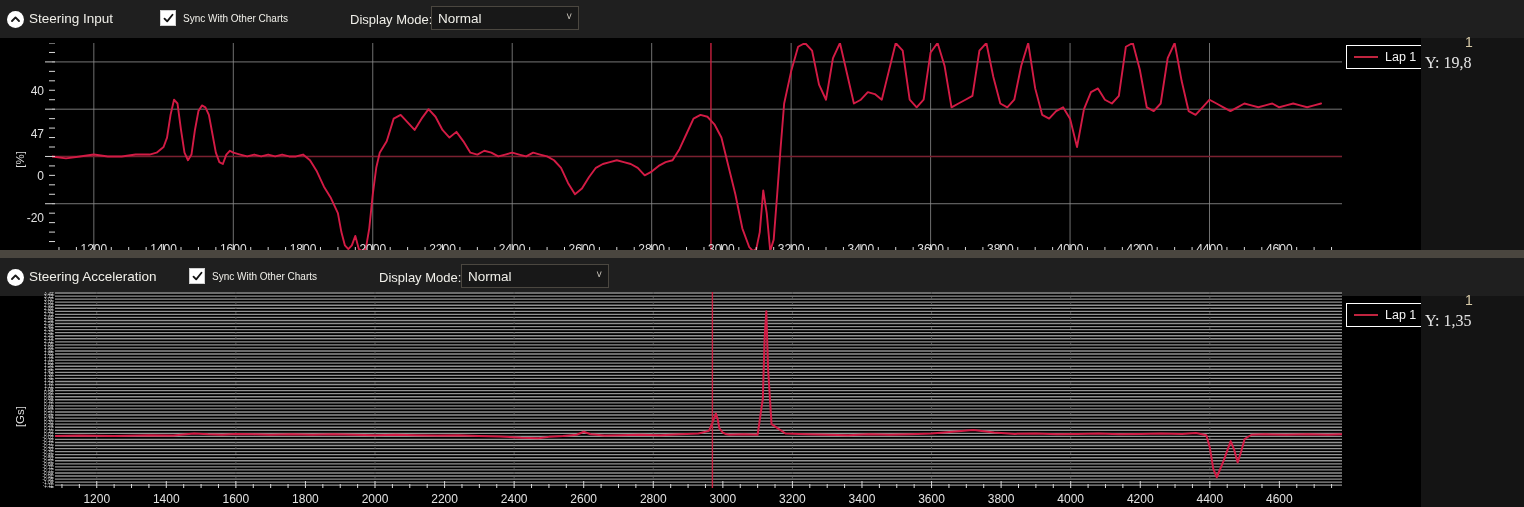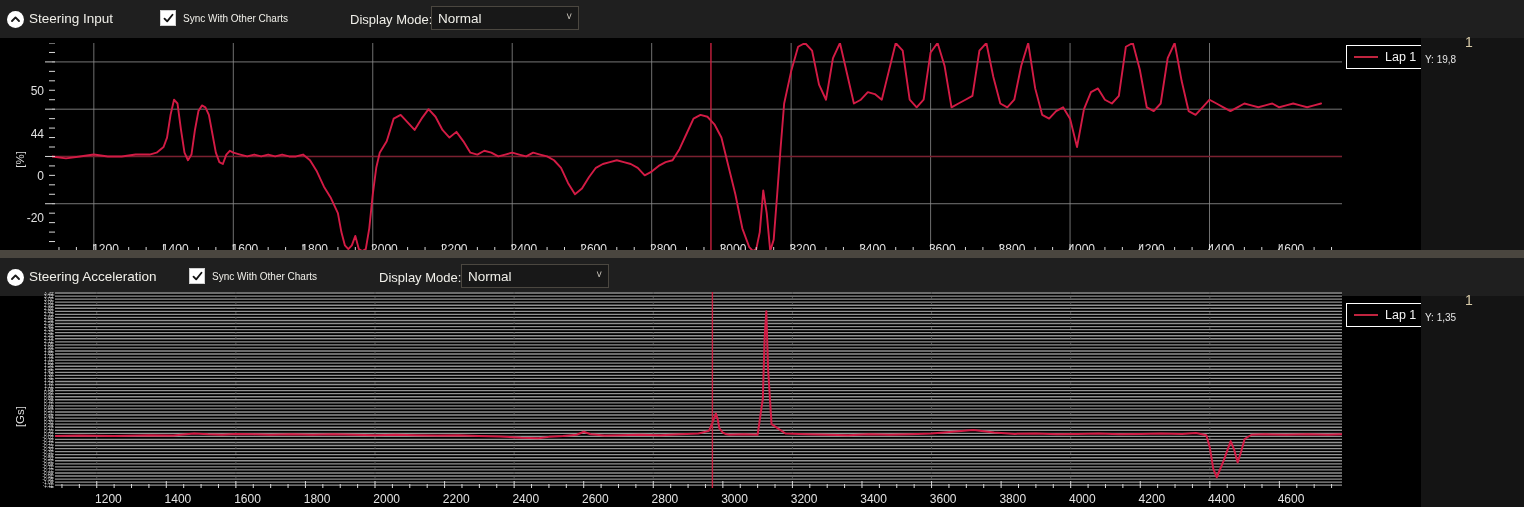--- a/index.html
+++ b/index.html
@@ -56,34 +56,34 @@
 
   
   .plot-body{position:absolute;left:0;width:1421px;background:#000000;}
   .right-rail{position:absolute;left:1421px;width:103px;background:#141414;}
 
   .yaxis-title{
     position:absolute;font-size:11.5px;color:#dcdcdc;
     writing-mode:vertical-rl;transform:rotate(180deg);white-space:nowrap;
   }
   .ytick-label{position:absolute;font-size:12px;color:#e0e0e0;text-align:right;white-space:nowrap;}
-  .xtick-label{position:absolute;font-size:12px;color:#e0e0e0;text-align:right;white-space:nowrap;}
+  .xtick-label{position:absolute;font-size:12px;color:#e0e0e0;text-align:center;white-space:nowrap;}
 
   .plotarea{position:absolute;background:#000000;overflow:hidden;}
   .plotarea svg{display:block;}
 
   .legend-box{
     position:absolute;background:#000000;border:1px solid #ffffff;
     display:flex;align-items:center;gap:7px;padding:4px 9px 4px 7px;
   }
   .legend-swatch{width:24px;height:0;border-top:2px solid #c0243f;flex:none;}
   .legend-text{font-size:12.5px;color:#f2f2f2;white-space:nowrap;}
 
   .rail-num{position:absolute;font-size:14px;color:#d8cba8;white-space:nowrap;}
-  .rail-y{position:absolute;font-size:10px;color:#e6e6e6;white-space:nowrap;}
+  .rail-y{position:absolute;font-size:16px;color:#e6e6e6;white-space:nowrap;font-family:Liberation Serif, serif;}
 </style>
 </head>
 <body>
 
 <div class="app">
 
   <div class="panel" id="panel0" style="top:0px;height:250px;">
 
     <div class="panel-head">
       <div class="collapse-btn">
@@ -107,22 +107,22 @@
         <span class="dm-val">Normal</span>
         <span class="dm-chev">˅</span>
       </div>
     </div>
     <div class="panel-head-right"></div>
 
     <div class="plot-body" style="top:38px;height:212px;">
 
       <div class="yaxis-title" style="left:14px;top:113px;">[%]</div>
 
-      <div class="ytick-label" style="left:0px;width:44px;top:46px;">50</div>
-      <div class="ytick-label" style="left:0px;width:44px;top:89px;">44</div>
+      <div class="ytick-label" style="left:0px;width:44px;top:46px;">40</div>
+      <div class="ytick-label" style="left:0px;width:44px;top:89px;">47</div>
       <div class="ytick-label" style="left:0px;width:44px;top:131px;">0</div>
       <div class="ytick-label" style="left:0px;width:44px;top:173px;">-20</div>
       <div class="ytick-label" style="left:0px;width:44px;top:215px;">-50</div>
 
       <div class="plotarea" id="plot0" style="left:52px;top:5px;width:1290px;height:208px;">
           <svg width="1290" height="208" viewBox="0 0 1290 208">
             <rect x="0" y="0" width="1290" height="208" fill="#000000"></rect>
             <line x1="0" y1="18.909090909090907" x2="1290" y2="18.909090909090907" stroke="#8c8c8c" stroke-width="1" opacity="0.85"></line>
             <line x1="0" y1="66.18181818181819" x2="1290" y2="66.18181818181819" stroke="#8c8c8c" stroke-width="1" opacity="0.85"></line>
             <line x1="0" y1="113.45454545454545" x2="1290" y2="113.45454545454545" stroke="#8c8c8c" stroke-width="1" opacity="0.85"></line>

